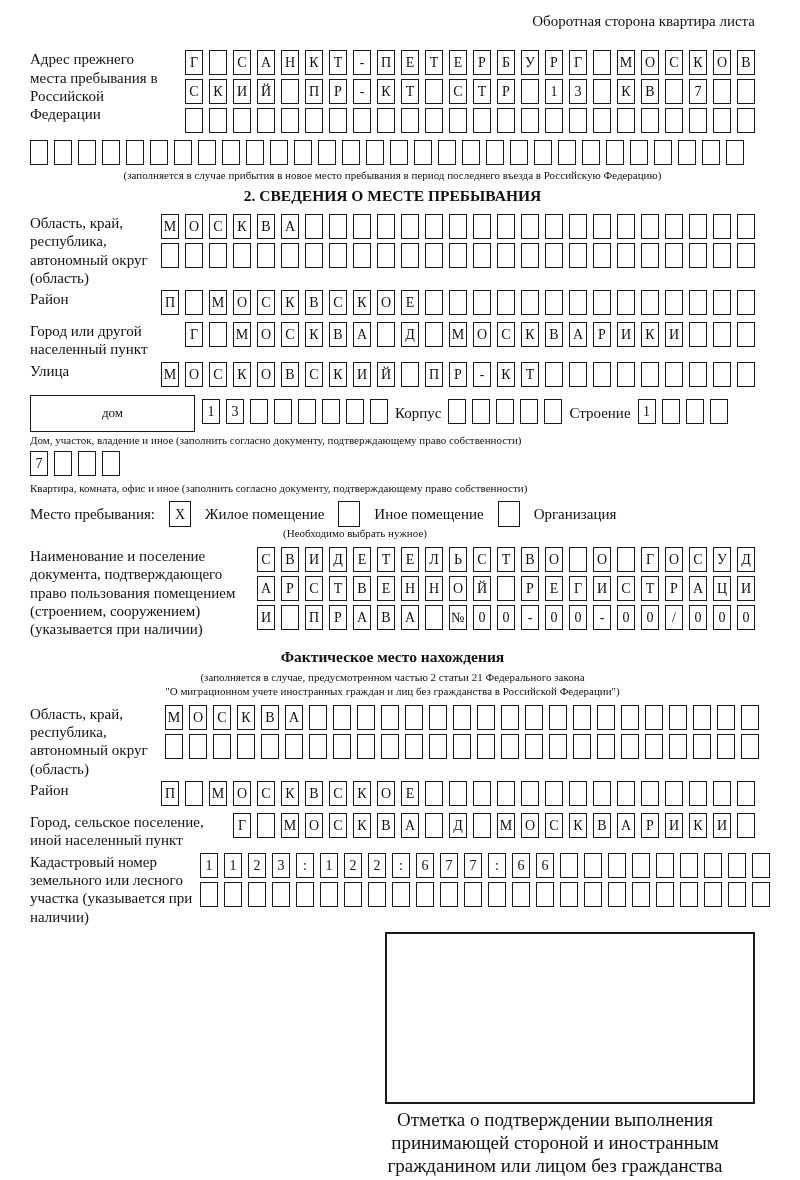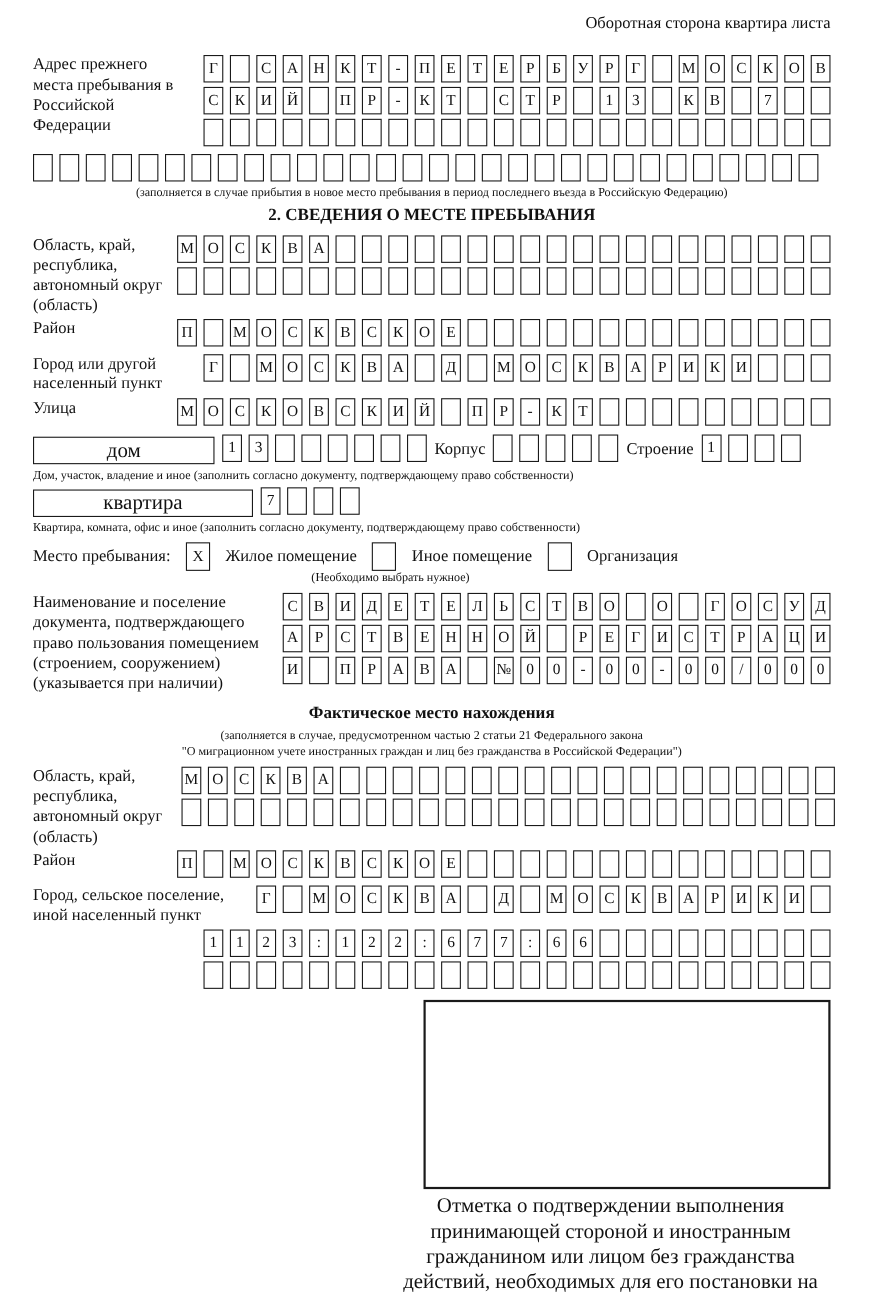--- a/index.html
+++ b/index.html
@@ -19,22 +19,22 @@
   .cell{
     box-sizing:border-box;width:18px;height:25px;
     border:1.6px solid #1a1a1a;
     display:flex;align-items:center;justify-content:center;
     font-size:14px;
   }
   .note{font-size:11px;line-height:1.25;}
   .note.center{text-align:center;}
   .sec-title{font-weight:bold;text-align:center;font-size:15.5px;margin:4px 0 8px 0;}
   .labelbox{
-    box-sizing:border-box;height:25px;border:1.6px solid #1a1a1a;
-    display:flex;align-items:center;justify-content:center;font-size:19px;text-align:center;
+    box-sizing:border-box;height:37px;border:1.6px solid #1a1a1a;
+    display:flex;align-items:center;justify-content:center;font-size:13px;text-align:center;
   }
   .house-row{display:flex;align-items:center;gap:7px;margin:4px 0 2px 0;}
   .inline-lbl{white-space:nowrap;}
   .checkbox{
     box-sizing:border-box;width:22px;height:26px;border:1.6px solid #1a1a1a;
     display:flex;align-items:center;justify-content:center;font-size:14px;flex-shrink:0;
   }
   .stay-row{display:flex;align-items:center;gap:14px;margin-top:5px;}
   .stamp-box{
     box-sizing:border-box;width:370px;height:172px;border:2px solid #1a1a1a;
@@ -343,21 +343,20 @@
   <div class="cells noauto">
       <span class="cell">1</span>
       <span class="cell"></span>
       <span class="cell"></span>
       <span class="cell"></span>
     </div>
 </div>
 <div class="note mb4">Дом, участок, владение и иное (заполнить согласно документу, подтверждающему право собственности)</div>
 
 <div class="house-row">
-  <div class="labelbox" style="width:200px;">квартира</div>
   <div class="cells noauto">
       <span class="cell">7</span>
       <span class="cell"></span>
       <span class="cell"></span>
       <span class="cell"></span>
     </div>
 </div>
 <div class="note mb4">Квартира, комната, офис и иное (заполнить согласно документу, подтверждающему право собственности)</div>
 
 <div class="stay-row">
@@ -563,20 +562,21 @@
       <span class="cell">А</span>
       <span class="cell">Р</span>
       <span class="cell">И</span>
       <span class="cell">К</span>
       <span class="cell">И</span>
       <span class="cell"></span>
     </div>
 </div>
 
 <div class="field">
+  <div class="label" style="width:170px;">Кадастровый номер земельного или лесного участка (указывается при наличии)</div>
   <div class="rows-col">
     <div class="cells noauto">
         <span class="cell">1</span>
         <span class="cell">1</span>
         <span class="cell">2</span>
         <span class="cell">3</span>
         <span class="cell">:</span>
         <span class="cell">1</span>
         <span class="cell">2</span>
         <span class="cell">2</span>

